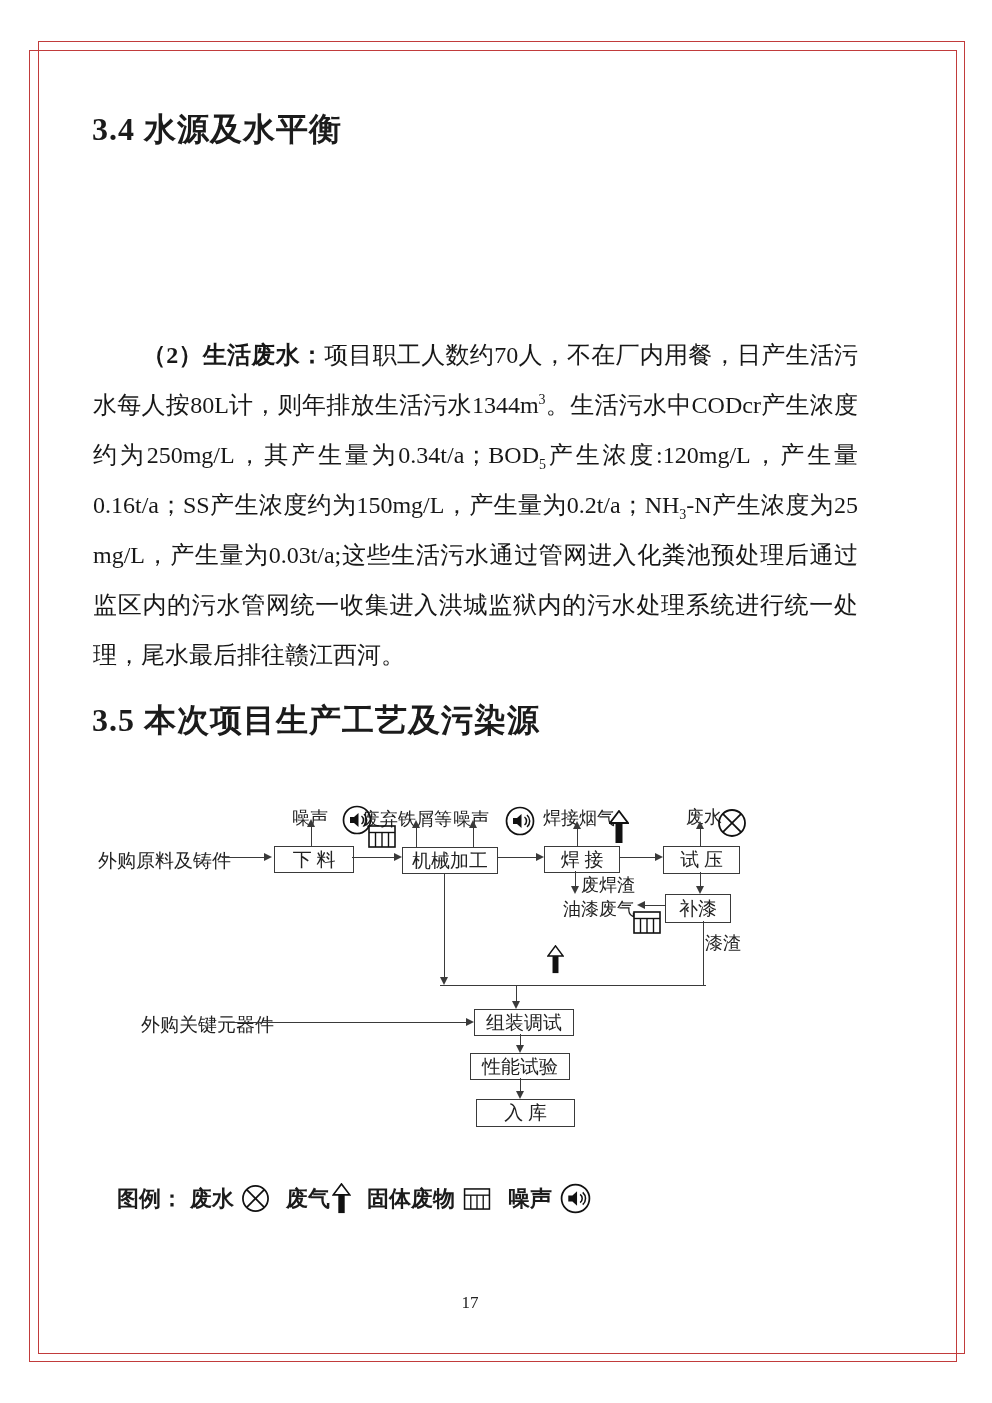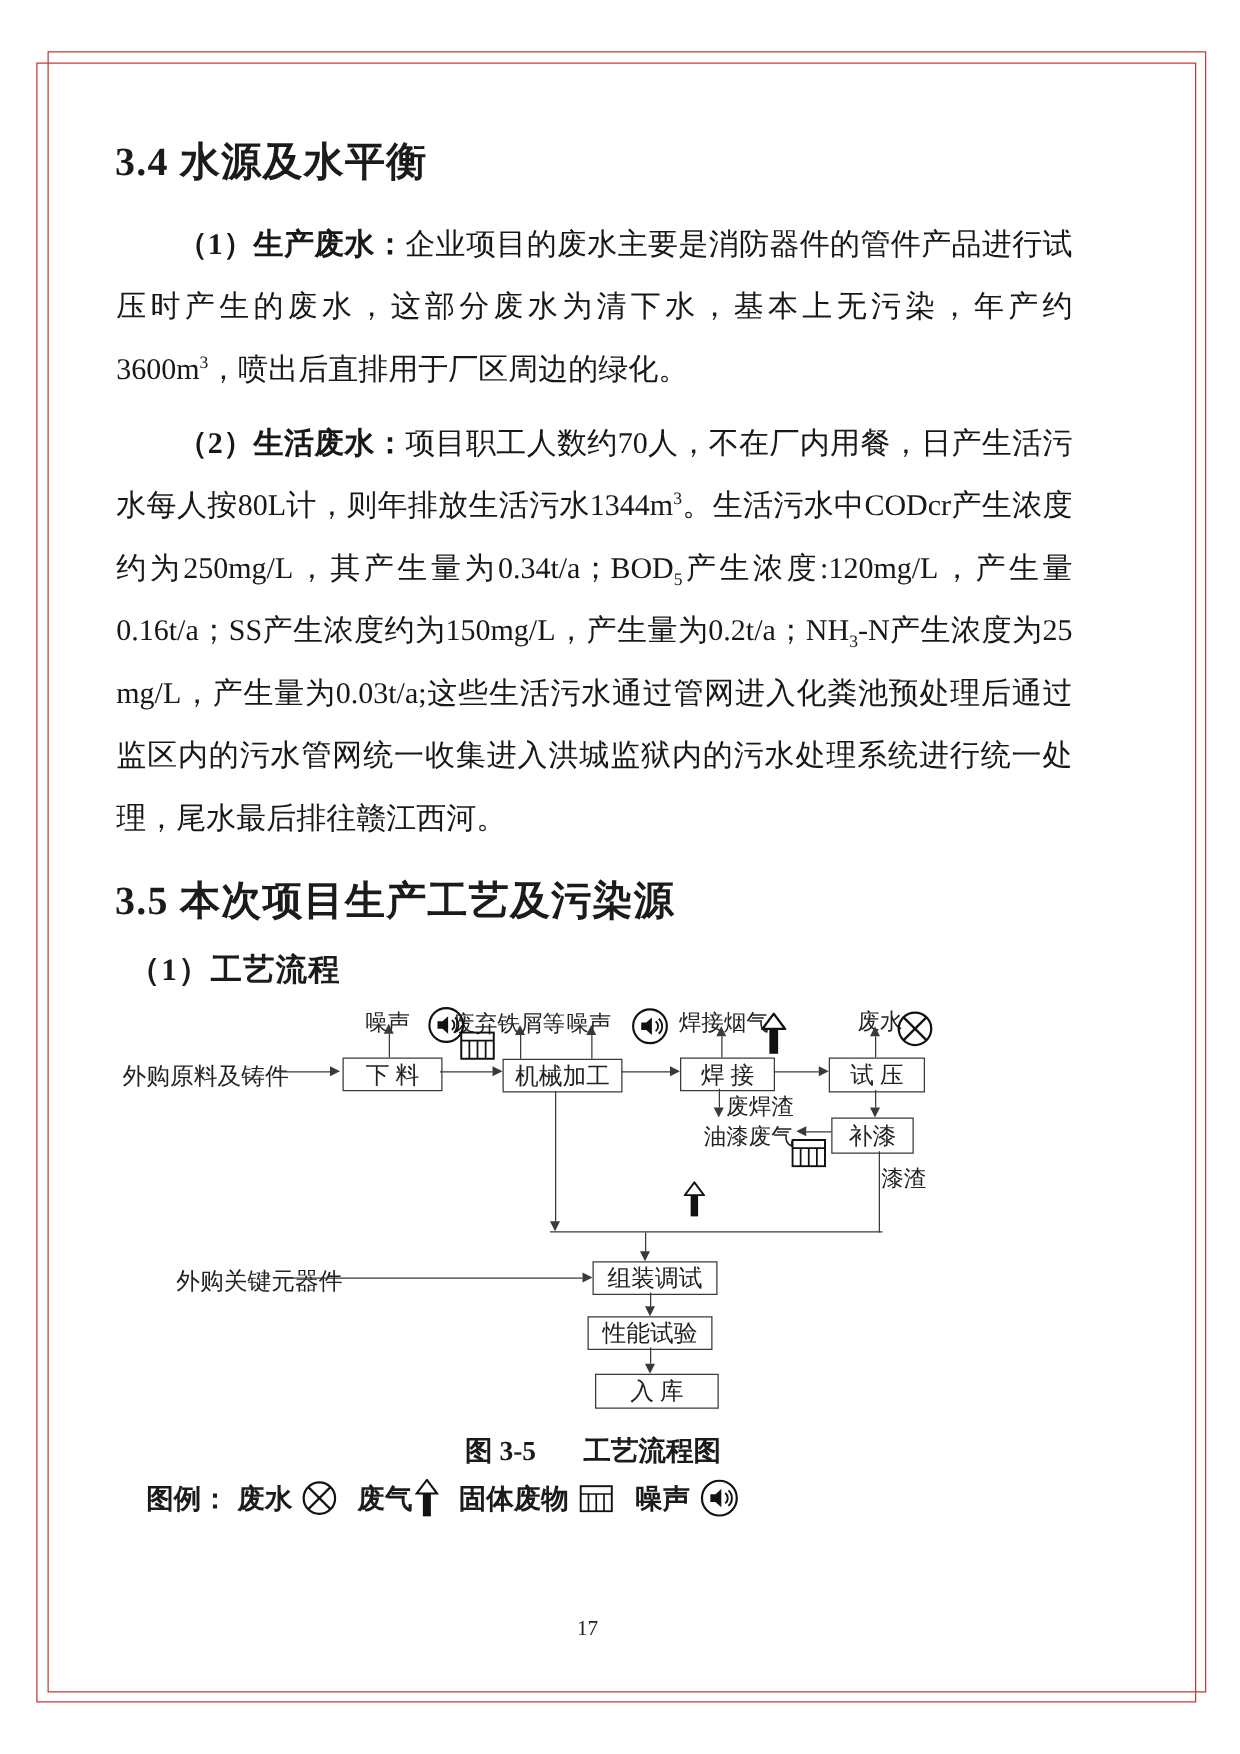--- a/index.html
+++ b/index.html
@@ -63,26 +63,24 @@
 </head>
 <body>
 
 <div class="page">
 
   <div class="frame a"></div>
   <div class="frame b"></div>
 
   <div class="h1" id="h34">3.4 水源及水平衡</div>
 
-  <div class="para" id="p1"><span class="lead">（1）生产废水：</span><span>企业项目的废水主要是消防器件的管件产品进行试压时产生的废水，这部分废水为清下水，基本上无污染，年产约 3600m</span><span class="sp-sup">3</span><span>，喷出后直排用于厂区周边的绿化。</span></div>
 
   <div class="para" id="p2"><span class="lead">（2）生活废水：</span><span>项目职工人数约70人，不在厂内用餐，日产生活污水每人按80L计，则年排放生活污水1344m</span><span class="sp-sup">3</span><span>。生活污水中CODcr产生浓度约为250mg/L，其产生量为0.34t/a；BOD</span><span class="sp-sub">5</span><span>产生浓度:120mg/L，产生量0.16t/a；SS产生浓度约为150mg/L，产生量为0.2t/a；NH</span><span class="sp-sub">3</span><span>-N产生浓度为25 mg/L，产生量为0.03t/a;这些生活污水通过管网进入化粪池预处理后通过监区内的污水管网统一收集进入洪城监狱内的污水处理系统进行统一处理，尾水最后排往赣江西河。</span></div>
 
   <div class="h1" id="h35">3.5 本次项目生产工艺及污染源</div>
-  <div class="h1" id="sub1">（1）工艺流程</div>
 
   <div>
 
     <div class="ilabel" style="left:98px;top:848px;">外购原料及铸件</div>
     <div class="ilabel" style="left:117px;top:1012px;margin-left:24px;">外购关键元器件</div>
 
     <div class="node" style="left:274px;top:846px;width:78px;height:25px;">下 料</div>
     <div class="node" style="left:402px;top:847px;width:94px;height:25px;">机械加工</div>
     <div class="node" style="left:544px;top:846px;width:74px;height:25px;">焊 接</div>
     <div class="node" style="left:663px;top:846px;width:75px;height:26px;">试 压</div>
@@ -184,23 +182,20 @@
     <div class="tri d" style="left:440px;top:977px;"></div>
     <div class="vline" style="left:703px;top:921px;height:65px;"></div>
     <div class="vline" style="left:516px;top:986px;height:15px;"></div>
     <div class="tri d" style="left:512px;top:1001px;"></div>
     <div class="vline" style="left:520px;top:1034px;height:11px;"></div>
     <div class="tri d" style="left:516px;top:1045px;"></div>
     <div class="vline" style="left:520px;top:1078px;height:13px;"></div>
     <div class="tri d" style="left:516px;top:1091px;"></div>
   </div>
 
-  <div class="caption">
-    <span class="figno">图 3-5</span><span>工艺流程图</span>
-  </div>
 
   <div class="legend">
     <span class="t">图例：</span>
     <span class="t">废水</span>
     <span class="ic">
       <svg width="29" height="29" viewBox="0 0 30 30">
           <circle cx="15" cy="15" r="13" fill="none" stroke="#111" stroke-width="1.8"></circle>
           <line x1="5.9" y1="5.9" x2="24.1" y2="24.1" stroke="#111" stroke-width="1.8"></line>
           <line x1="24.1" y1="5.9" x2="5.9" y2="24.1" stroke="#111" stroke-width="1.8"></line>
         </svg>

